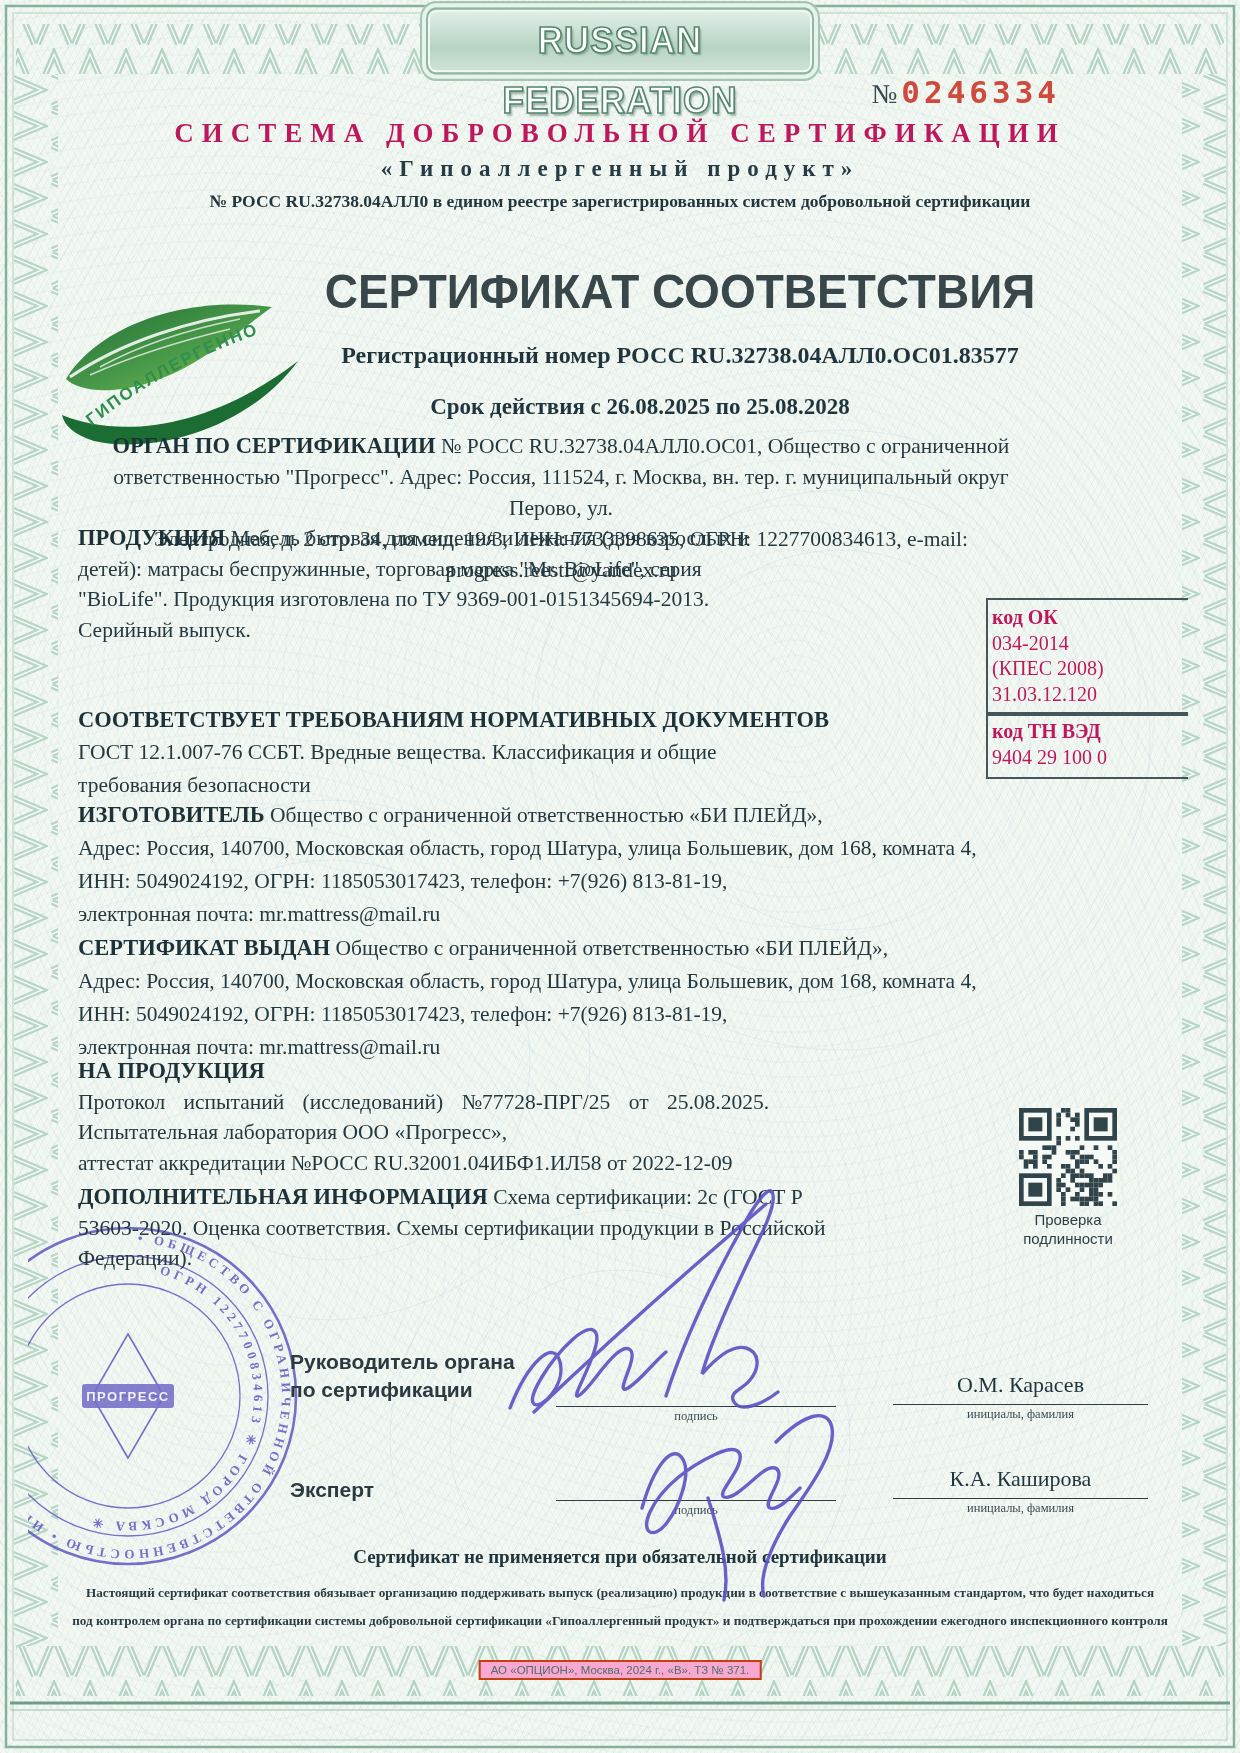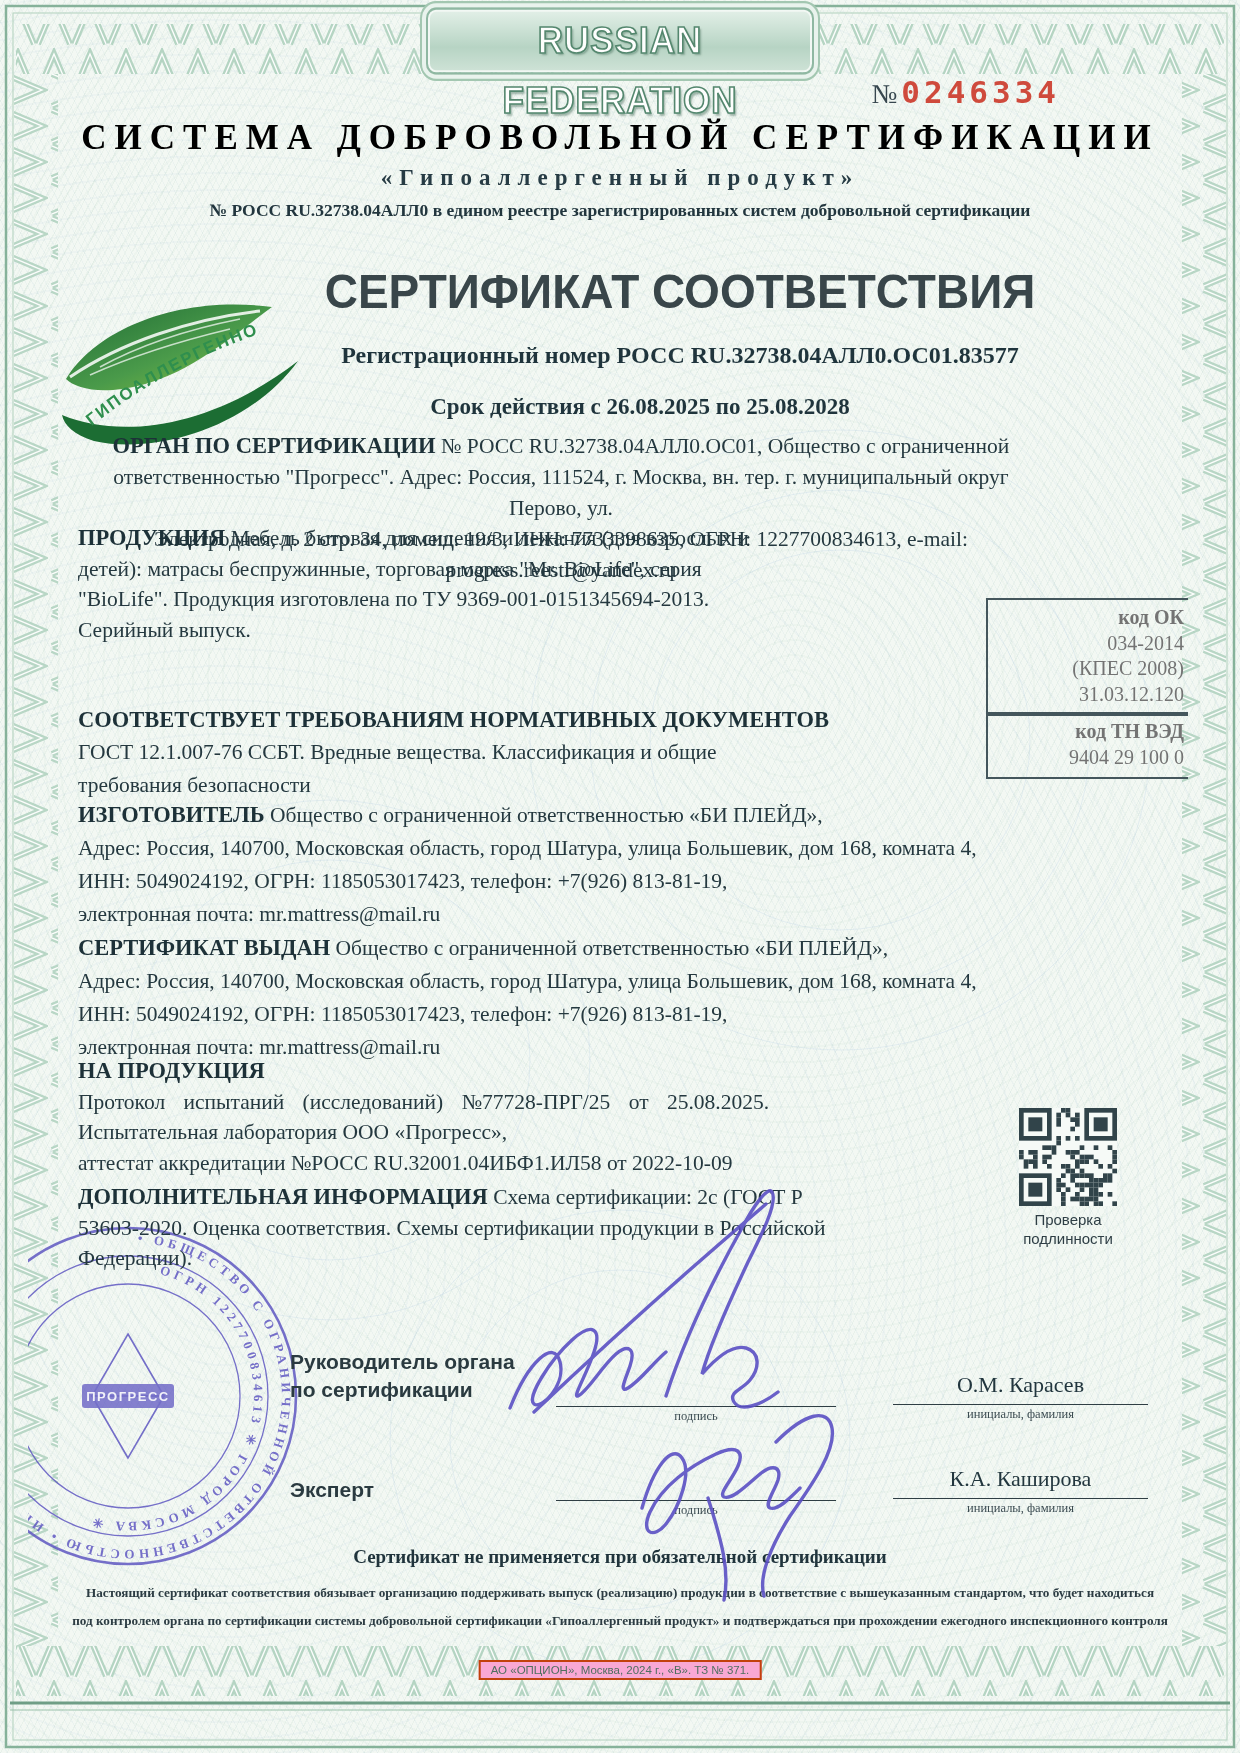--- a/index.html
+++ b/index.html
@@ -30,41 +30,41 @@
     -webkit-text-stroke:1.6px #54876e;
     text-shadow:1px 1px 0 #9dbfae,2px 2px 2px rgba(60,100,80,.45);
     transform:translateX(-50%) scaleY(1.08);
   }
   .serial{position:absolute;top:74px;left:760px;width:300px;text-align:right;z-index:3;}
   .serial .no{font-size:27px;color:#37474f;}
   .serial .digits{font-family:"DejaVu Sans Mono","Liberation Mono",monospace;font-weight:600;
     font-size:31px;color:#cf4a3c;letter-spacing:4px;}
 
   .hgroup{position:absolute;top:118px;left:0;width:1240px;text-align:center;z-index:3;}
-  .sys-title{font-size:35px;font-weight:600;letter-spacing:8px;color:#000000;}
+  .sys-title{font-size:27px;font-weight:600;letter-spacing:8px;color:#be185d;}
   .sys-sub{margin-top:7px;font-size:23px;font-weight:600;letter-spacing:7px;color:#263b44;}
   .sys-reg{margin-top:9px;font-size:17.5px;font-weight:bold;color:#22363e;}
 
   .logo{position:absolute;left:60px;top:283px;z-index:3;}
 
   .doc-title{position:absolute;top:264px;left:240px;width:880px;text-align:center;z-index:3;
     font-family:"Liberation Sans","DejaVu Sans",sans-serif;font-weight:bold;
     font-size:46px;color:#39464a;letter-spacing:0px;transform:scaleY(1.04);}
   .reg-line{position:absolute;top:342px;left:240px;width:880px;text-align:center;z-index:3;
     font-size:24px;font-weight:bold;color:#1f343c;}
   .validity{position:absolute;top:394px;left:100px;width:1080px;text-align:center;z-index:3;
     font-size:23px;font-weight:bold;color:#1f343c;}
 
   .para{position:absolute;z-index:3;font-size:21.5px;line-height:31px;}
   .para b{font-weight:bold;color:#1d3138;}
   .lbl-big{font-size:22.5px;}
 
-  .codebox{position:absolute;left:986px;width:192px;z-index:3;text-align:right;
+  .codebox{position:absolute;left:986px;width:192px;z-index:3;text-align:left;
     border:2px solid #44565c;border-right:none;font-size:20px;line-height:25.5px;
-    padding:5px 4px 7px;color:#737373;}
+    padding:5px 4px 7px;color:#be185d;}
   .codebox b{font-size:20px;}
 
   .qrwrap{position:absolute;left:1008px;top:1108px;width:120px;z-index:3;text-align:center;}
   .qrwrap svg{display:block;margin:0 auto;}
   .qrcap{margin-top:4px;font-family:"Liberation Sans","DejaVu Sans",sans-serif;
     font-size:15px;line-height:19px;color:#2e3e45;}
 
   .role{position:absolute;left:290px;z-index:4;font-family:"Liberation Sans","DejaVu Sans",sans-serif;
     font-weight:bold;font-size:21px;line-height:28px;color:#2a3a40;}
   .sigcol{position:absolute;z-index:4;text-align:center;}
@@ -199,21 +199,21 @@
     <span>Общество с ограниченной ответственностью «БИ ПЛЕЙД»,</span><br>
     <span>Адрес: Россия, 140700, Московская область, город Шатура, улица Большевик, дом 168, комната 4,</span><br>
     <span>ИНН: 5049024192, ОГРН: 1185053017423, телефон: +7(926) 813-81-19,</span><br>
     <span>электронная почта: mr.mattress@mail.ru</span>
   </div>
 
   <div class="para" style="top:1056px;left:78px;width:838px;line-height:30.5px;">
     <b class="lbl-big" style="display:block;">НА ПРОДУКЦИЯ</b>
     <span style="display:block;word-spacing:13px;">Протокол испытаний (исследований) №77728-ПРГ/25 от 25.08.2025.</span>
     <span style="display:block;">Испытательная лаборатория ООО «Прогресс»,</span>
-    <span style="display:block;">аттестат аккредитации №РОСС RU.32001.04ИБФ1.ИЛ58 от 2022-10-09</span>
+    <span style="display:block;">аттестат аккредитации №РОСС RU.32001.04ИБФ1.ИЛ58 от 2022-12-09</span>
   </div>
 
   <div class="para" style="top:1182px;left:78px;width:850px;line-height:30.5px;">
     <b class="lbl-big">ДОПОЛНИТЕЛЬНАЯ ИНФОРМАЦИЯ</b>
     <span>Схема сертификации: 2с (ГОСТ Р</span><br>
     <span>53603-2020. Оценка соответствия. Схемы сертификации продукции в Российской</span><br>
     <span>Федерации).</span>
   </div>
 
   <div class="qrwrap">

